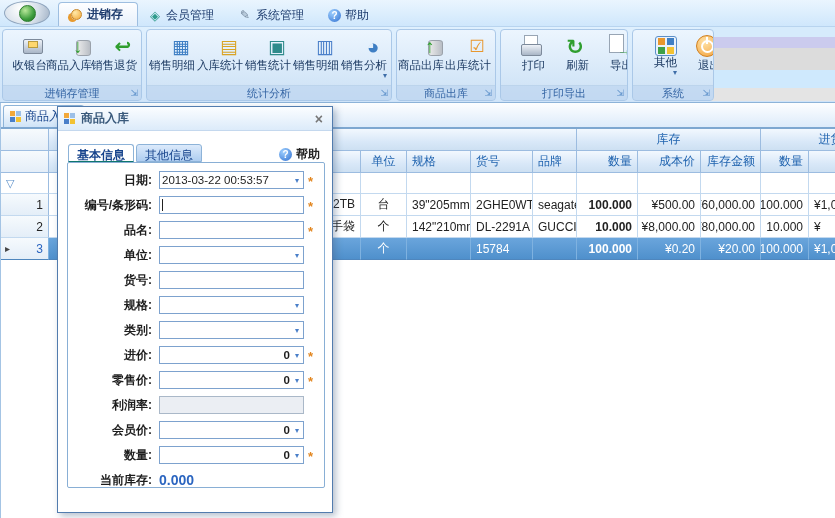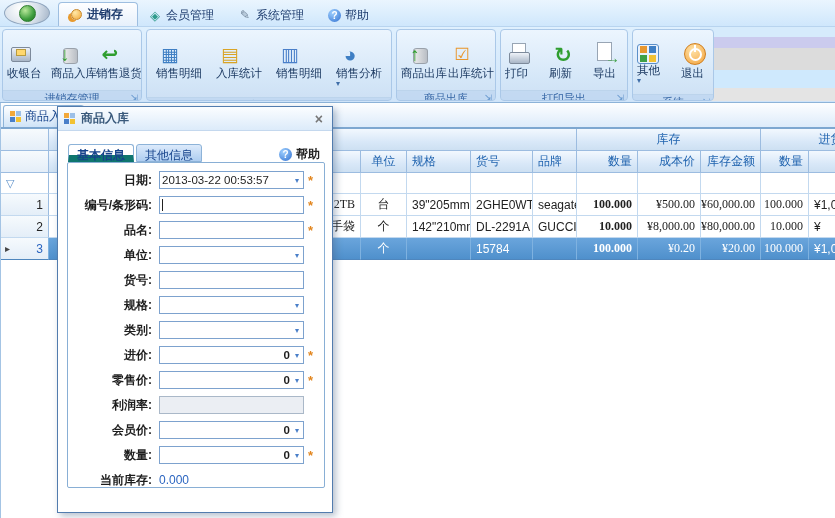--- a/index.html
+++ b/index.html
@@ -31,21 +31,21 @@
 
   
   .ribbon{position:absolute;left:0;top:26px;width:835px;height:77px;
     background:linear-gradient(#dff0fe,#cfe4f9);border-bottom:1px solid #8db3d8;border-top:1px solid #b8d4ef;}
   .ribbon-stripes{position:absolute;left:700px;right:0;top:0;bottom:1px;
     background:linear-gradient(180deg,#d6ebfc 0 14%,#cbcbee 14% 29%,#dcdcdc 29% 58%,#cfe9fd 58% 82%,#e4e4e4 82% 100%);}
   .groups{position:absolute;left:2px;top:2px;display:flex;gap:4px;}
   .rgroup{border:1px solid #aac8e8;border-radius:4px;height:72px;display:flex;flex-direction:column;
     background:linear-gradient(#ecf5fe,#d5e7f8 68%,#cde0f4);overflow:hidden;position:relative;}
   .rbuttons{flex:1;display:flex;align-items:flex-start;justify-content:space-around;padding:1px 2px 0;}
-  .rbtn{display:flex;flex-direction:column;align-items:flex-start;padding:10px 2px;min-width:44px;cursor:pointer;border-radius:3px;}
+  .rbtn{display:flex;flex-direction:column;align-items:flex-end;padding:2px 2px;min-width:44px;cursor:pointer;border-radius:3px;}
   .rlabel{font-size:11.5px;color:#17355e;white-space:nowrap;line-height:13px;}
   .rdrop{font-size:8px;color:#3f6ea8;line-height:7px;}
   .gcaption{height:15px;background:rgba(186,212,240,.6);border-top:1px solid #bcd4ec;
     font-size:11px;color:#3465a4;text-align:center;line-height:14px;position:relative;}
   .launcher{position:absolute;right:3px;top:1px;font-size:9px;color:#5b8fc9;cursor:pointer;line-height:12px;}
 
   
   .ico{width:28px;height:26px;position:relative;display:flex;align-items:center;justify-content:center;
     font-size:19px;font-weight:bold;line-height:1;}
   .ico.cashier::before{content:"";width:18px;height:13px;border:1px solid #7d8a9b;border-radius:2px;
@@ -96,21 +96,21 @@
   .grid{width:900px;overflow:hidden;font-size:12px;}
   .grow{display:grid;}
   .gcell{border-right:1px solid #c3d9ef;border-bottom:1px solid #c3d9ef;padding:0 5px;
     white-space:nowrap;overflow:hidden;display:flex;align-items:center;}
   .h{background:linear-gradient(#f2f8fe,#d9e8f8 60%,#cde0f2);color:#1e62ae;
     border-right:1px solid #9cbce0;border-bottom:1px solid #9cbce0;}
   .gr-group .gcell,.gr-head .gcell{height:22px;}
   .gr-filter .gcell{height:21px;background:#fff;}
   .gr-data .gcell{height:22px;color:#222;}
   .gc{justify-content:center;}
-  .ar{justify-content:flex-end;font-family:Liberation Serif, serif;}
+  .ar{justify-content:flex-end;}
   .ac{justify-content:center;}
   .b{font-weight:bold;}
   .ind{background:linear-gradient(#f6fafd,#e4eef8);border-right:1px solid #9cbce0;color:#2b65c0;
     justify-content:flex-end;position:relative;}
   .funnel{color:#5b8fc9;font-size:11px;justify-content:flex-start;}
   .rowarrow{position:absolute;left:4px;color:#444;font-size:10px;}
   .sel .gcell{background:linear-gradient(#6aa5dc,#4f90cc);color:#fff;border-right:1px solid #7fb2e0;
     border-bottom:1px solid #4f86bd;}
   .sel .ind{background:linear-gradient(#f6fafd,#e4eef8);color:#2b65c0;}
   .gr-group{border-top:1px solid #7ea7d0;}
@@ -118,38 +118,38 @@
   
   .dialog{position:absolute;left:57px;top:106px;width:276px;height:407px;background:#fff;
     border:1px solid #527cae;box-shadow:3px 3px 7px rgba(70,95,130,.4);z-index:10;}
   .dlg-title{height:24px;background:linear-gradient(#fbfdff,#dcebfa);border-bottom:1px solid #c4d8ee;
     display:flex;align-items:center;padding:0 6px;gap:6px;}
   .dlg-title-text{font-size:12px;font-weight:bold;color:#3a5a7c;flex:1;}
   .dlg-close{color:#777;font-size:14px;font-weight:bold;cursor:pointer;padding:0 3px;line-height:14px;}
   .dlg-tabs{position:absolute;left:10px;top:37px;display:flex;}
   .dtab{height:18px;padding:2px 8px;font-size:12px;color:#15428b;border:1px solid #8db3d8;
     border-radius:3px 3px 0 0;cursor:pointer;background:linear-gradient(#dceafb,#aecdf0);margin-right:2px;}
-  .dtab.active{background:#fff;border-bottom:7px solid #0f766e;font-weight:bold;position:relative;z-index:2;}
+  .dtab.active{background:#fff;border-bottom:1px solid #0f766e;font-weight:bold;position:relative;z-index:2;}
   .dlg-help{position:absolute;right:12px;top:39px;display:flex;align-items:center;gap:4px;
     font-size:12px;font-weight:bold;color:#222;cursor:pointer;text-decoration:none;}
   .panel{position:absolute;left:9px;top:55px;width:258px;height:326px;border:1px solid #89afd5;
     border-radius:2px;background:#fff;padding-top:8px;}
-  .frow{display:flex;align-items:center;height:18px;margin:0 0 7px 0;}
+  .frow{display:flex;align-items:flex-end;height:18px;margin:0 0 7px 0;}
   .flabel{width:84px;text-align:right;margin-right:7px;font-size:12px;font-weight:bold;color:#1d1d1d;white-space:nowrap;}
   .fbox{width:145px;height:18px;border:1px solid #7da2ce;background:#fff;display:flex;align-items:center;
     padding:0 2px;position:relative;}
   .fbox.disabled{background:#ebeef3;border-color:#aab8c8;}
   .fval{font-size:11.5px;color:#1d1d1d;flex:1;overflow:hidden;white-space:nowrap;}
   .num .fval{text-align:right;padding-right:3px;font-weight:bold;}
   .combo-arrow{font-size:8px;color:#4a7fc9;padding:0 2px;cursor:pointer;}
   .caret{width:1px;height:12px;background:#222;}
   .req{color:#e2861f;font-weight:bold;font-size:13px;margin-left:4px;}
   .stock-row{display:flex;align-items:center;height:18px;margin-top:3px;}
   .slabel{width:84px;text-align:right;margin-right:7px;font-size:12px;font-weight:bold;color:#1d1d1d;}
-  .sval{font-size:12px;font-weight:normal;color:#2b65c0;}
+  .sval{font-size:14px;font-weight:bold;color:#2b65c0;}
   .dlg-buttons{position:absolute;left:0;bottom:6px;width:100%;display:flex;justify-content:center;gap:26px;}
   .dbtn{min-width:70px;height:20px;border:1px solid #4f81bd;border-radius:3px;
     background:linear-gradient(#e9f4fe,#b9d7f3 45%,#9cc4ea);color:#15428b;font-weight:bold;font-size:12px;
     display:flex;align-items:center;justify-content:center;gap:4px;cursor:pointer;box-shadow:inset 0 1px #fff;}
   .dbtn::before{content:"«";color:#4f81bd;font-size:11px;}
   .dbtn::after{content:"»";color:#4f81bd;font-size:11px;}
 </style>
 </head>
 <body>
 
@@ -201,20 +201,24 @@
         </div>
         <div class="rgroup" style="width: 246px;">
           <div class="rbuttons">
             <div class="rbtn">
               <span class="ico browse"></span>
               <span class="rlabel">销售明细</span>
             </div>
             <div class="rbtn">
               <span class="ico stockin-stats"></span>
               <span class="rlabel">入库统计</span>
+            </div>
+            <div class="rbtn">
+              <span class="ico sales-stats"></span>
+              <span class="rlabel">销售统计</span>
             </div>
             <div class="rbtn">
               <span class="ico sales-detail"></span>
               <span class="rlabel">销售明细</span>
             </div>
             <div class="rbtn">
               <span class="ico sales-analysis"></span>
               <span class="rlabel">销售分析</span>
               <span class="rdrop">▾</span>
             </div>

